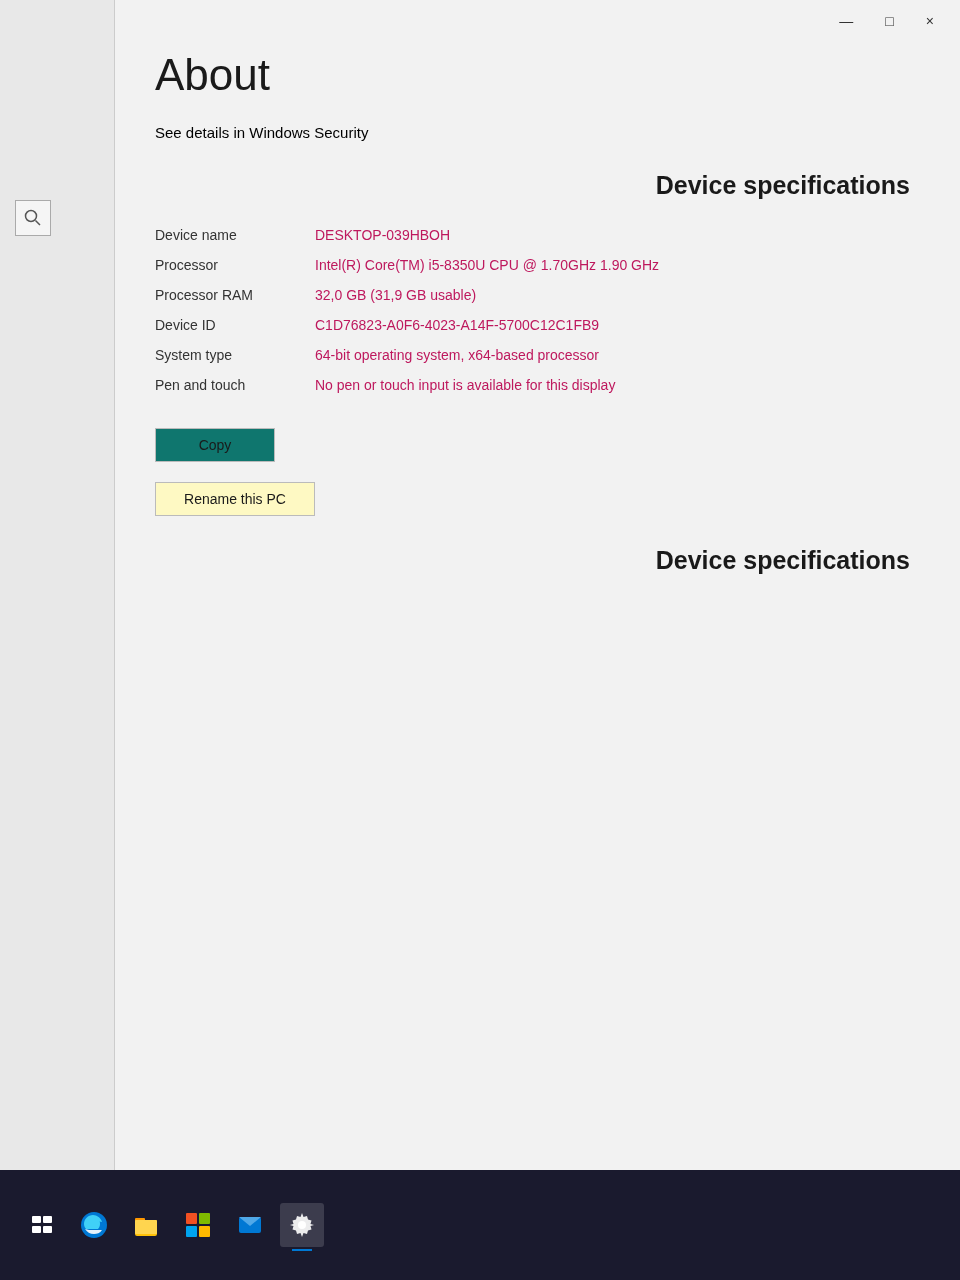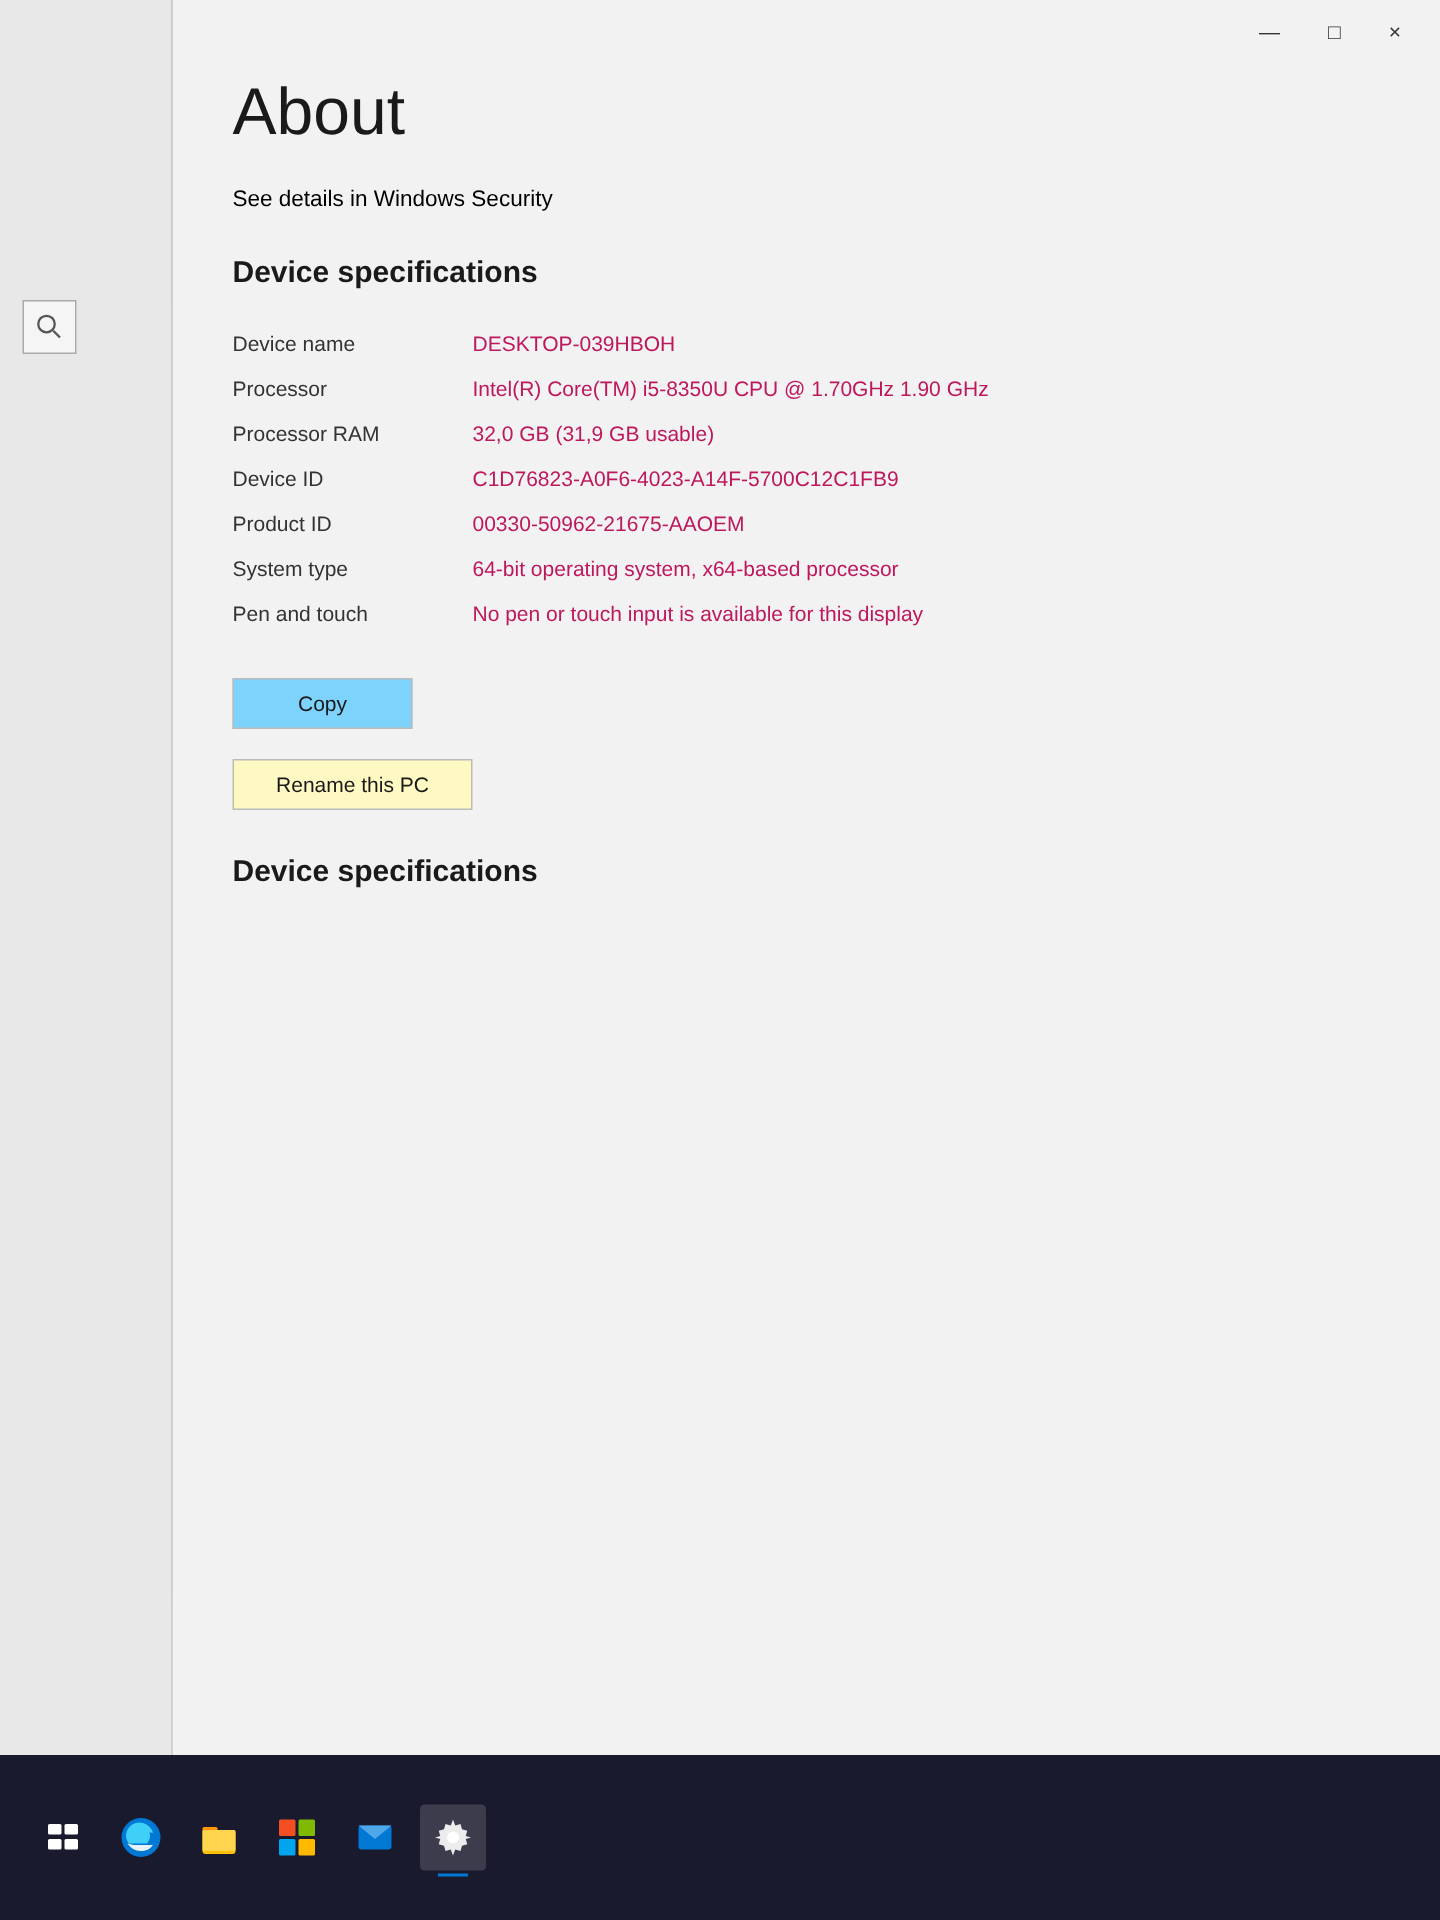--- a/index.html
+++ b/index.html
@@ -100,24 +100,25 @@
       color: #000000;
       text-decoration: none;
       font-size: 15px;
       cursor: pointer;
       display: block;
       margin-bottom: 30px;
     }
 
     
     .section-title {
-      font-size: 20px;
+      font-size: 25px;
       font-weight: 600;
       color: #1a1a1a;
       margin-bottom: 20px;
+      text-align: right;
     }
 
     
     .specs-table {
       width: 100%;
       border-collapse: collapse;
       margin-bottom: 28px;
     }
 
     .specs-table tr td {
@@ -136,21 +137,21 @@
 
     .specs-table tr td:last-child {
       color: #be185d;
       max-width: 500px;
     }
 
     
     .btn-copy {
       display: inline-block;
       padding: 8px 28px;
-      background: #7dd3fc;
+      background: #0f766e;
       border: 1px solid #bbb;
       font-size: 14px;
       cursor: pointer;
       color: #1a1a1a;
       margin-bottom: 20px;
       min-width: 120px;
       text-align: center;
     }
 
     .btn-rename {
@@ -254,24 +255,20 @@
         </tr>
         <tr>
           <td>Processor RAM</td>
           <td>32,0 GB (31,9 GB usable)</td>
         </tr>
         <tr>
           <td>Device ID</td>
           <td>C1D76823-A0F6-4023-A14F-5700C12C1FB9</td>
         </tr>
         <tr>
-          <td>Product ID</td>
-          <td>00330-50962-21675-AAOEM</td>
-        </tr>
-        <tr>
           <td>System type</td>
           <td>64-bit operating system, x64-based processor</td>
         </tr>
         <tr>
           <td>Pen and touch</td>
           <td>No pen or touch input is available for this display</td>
         </tr>
       </tbody>
   </table>
 

